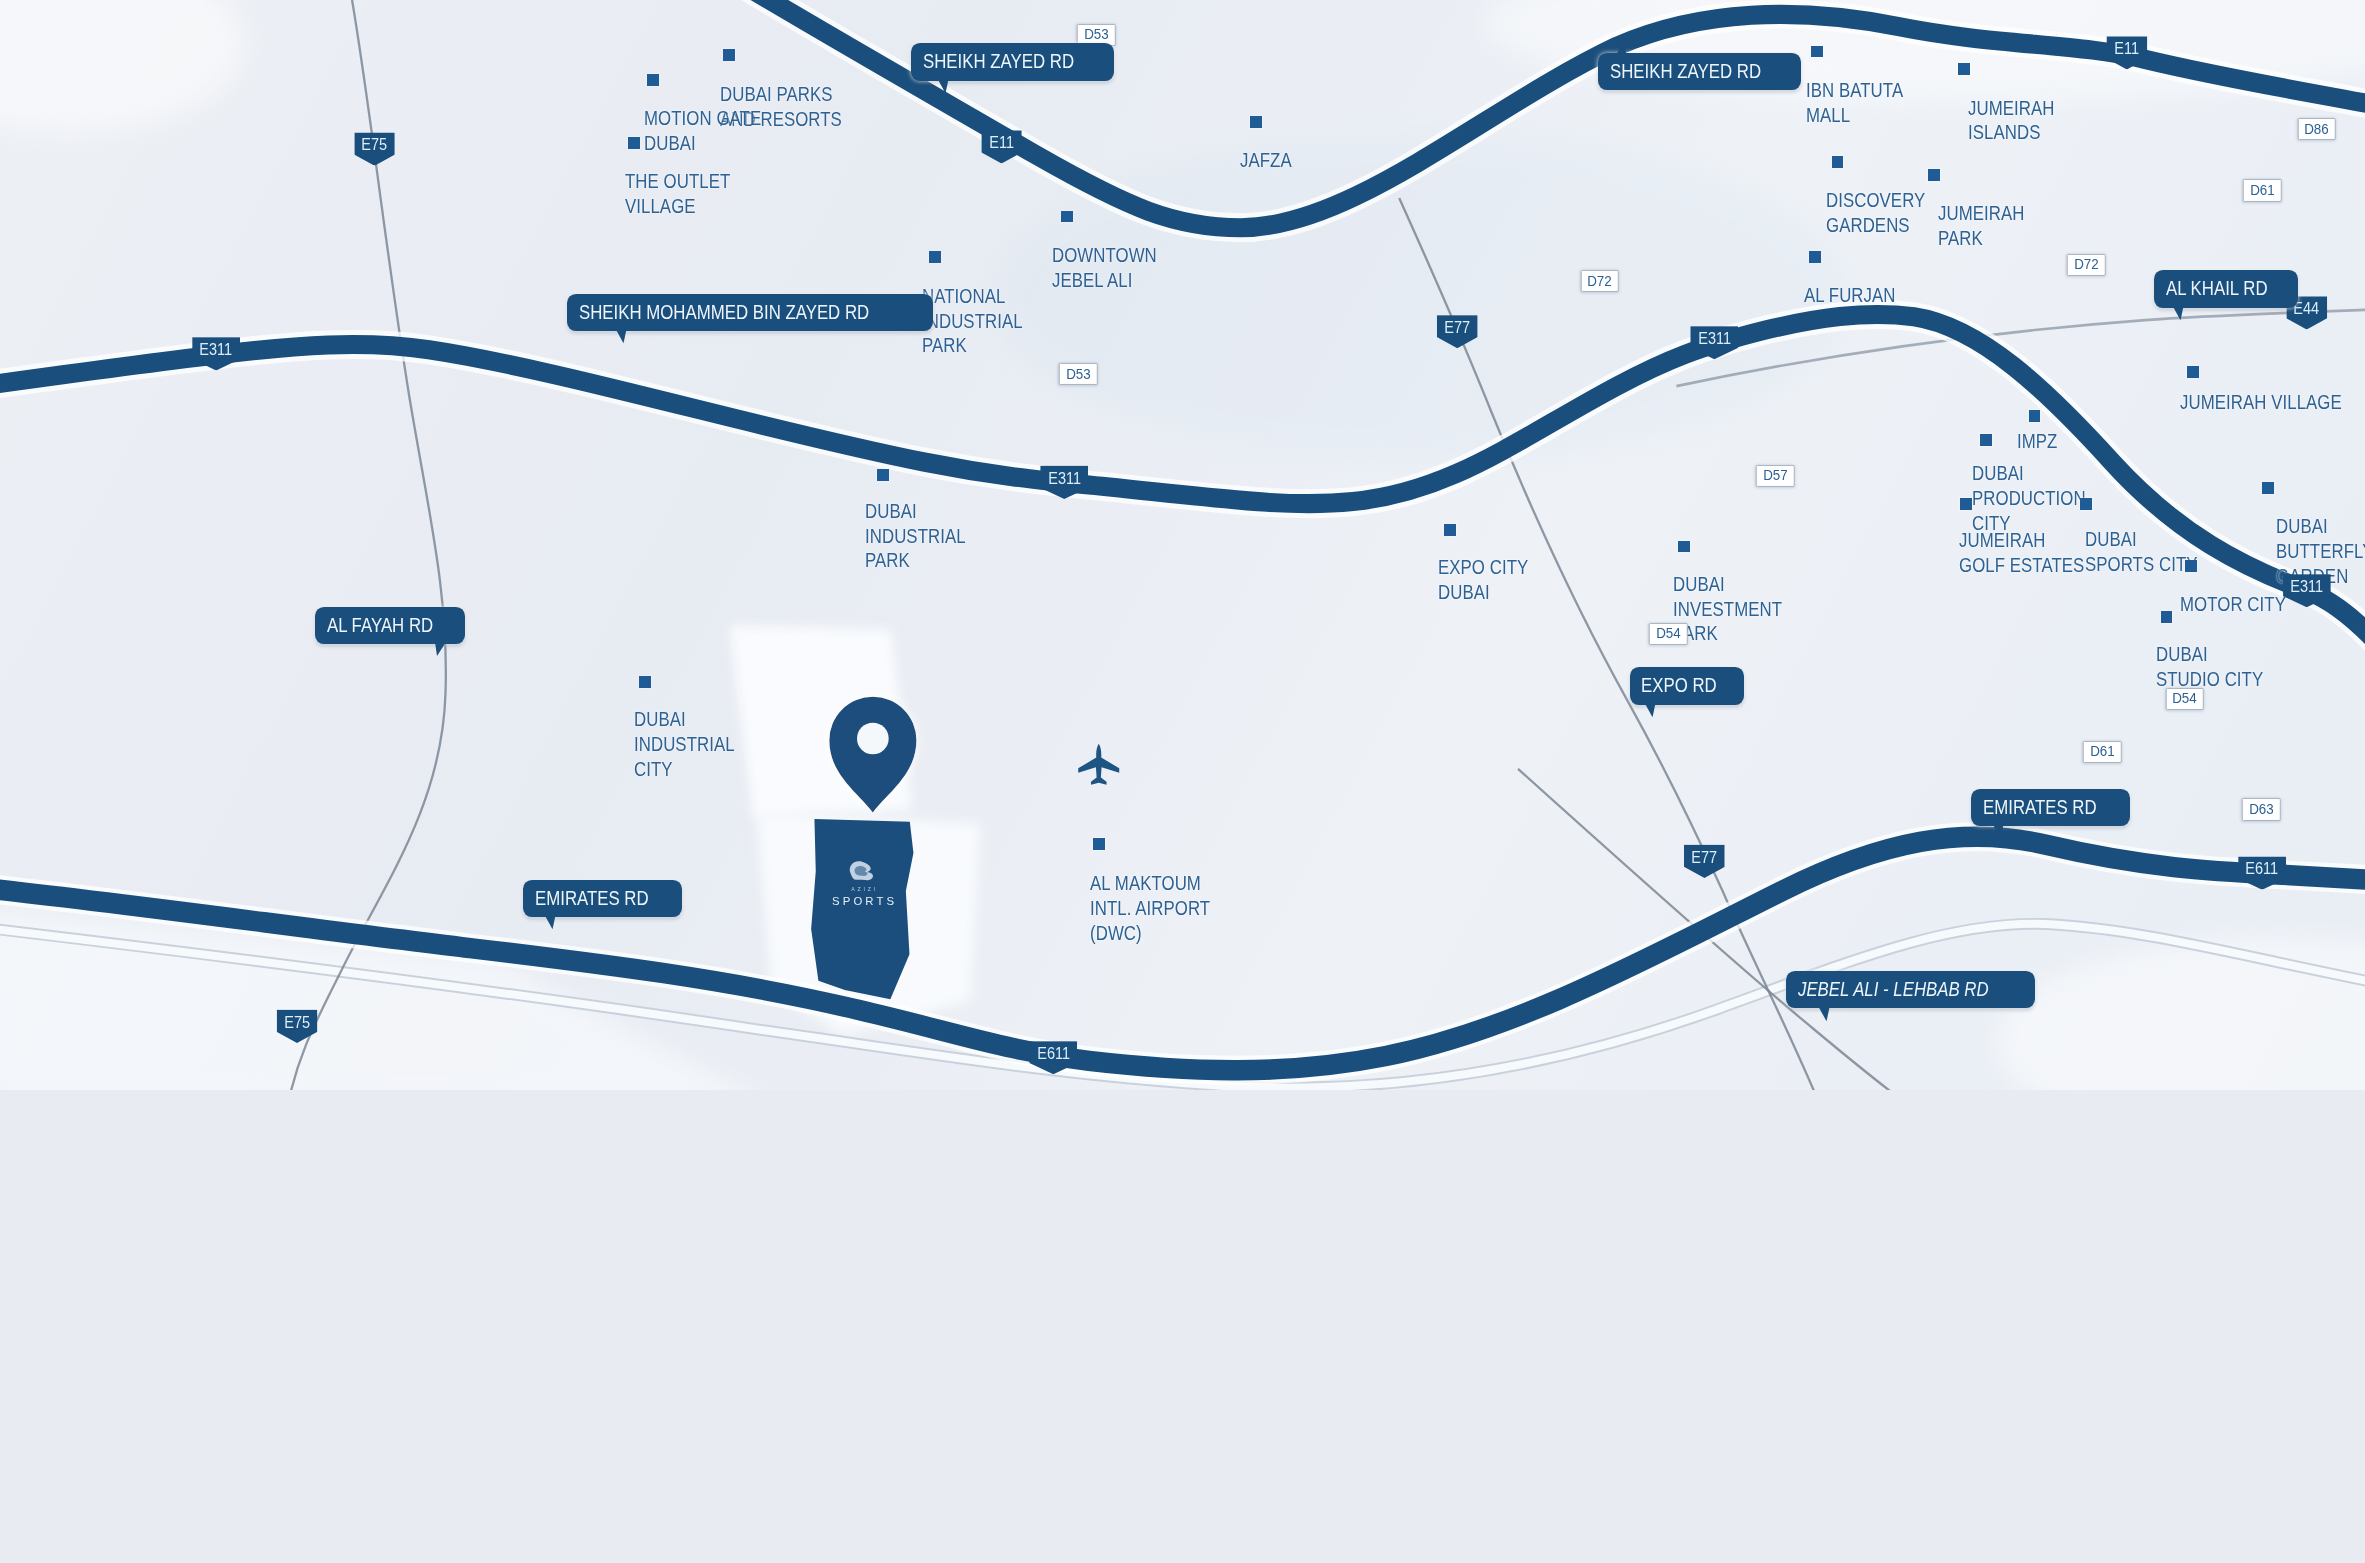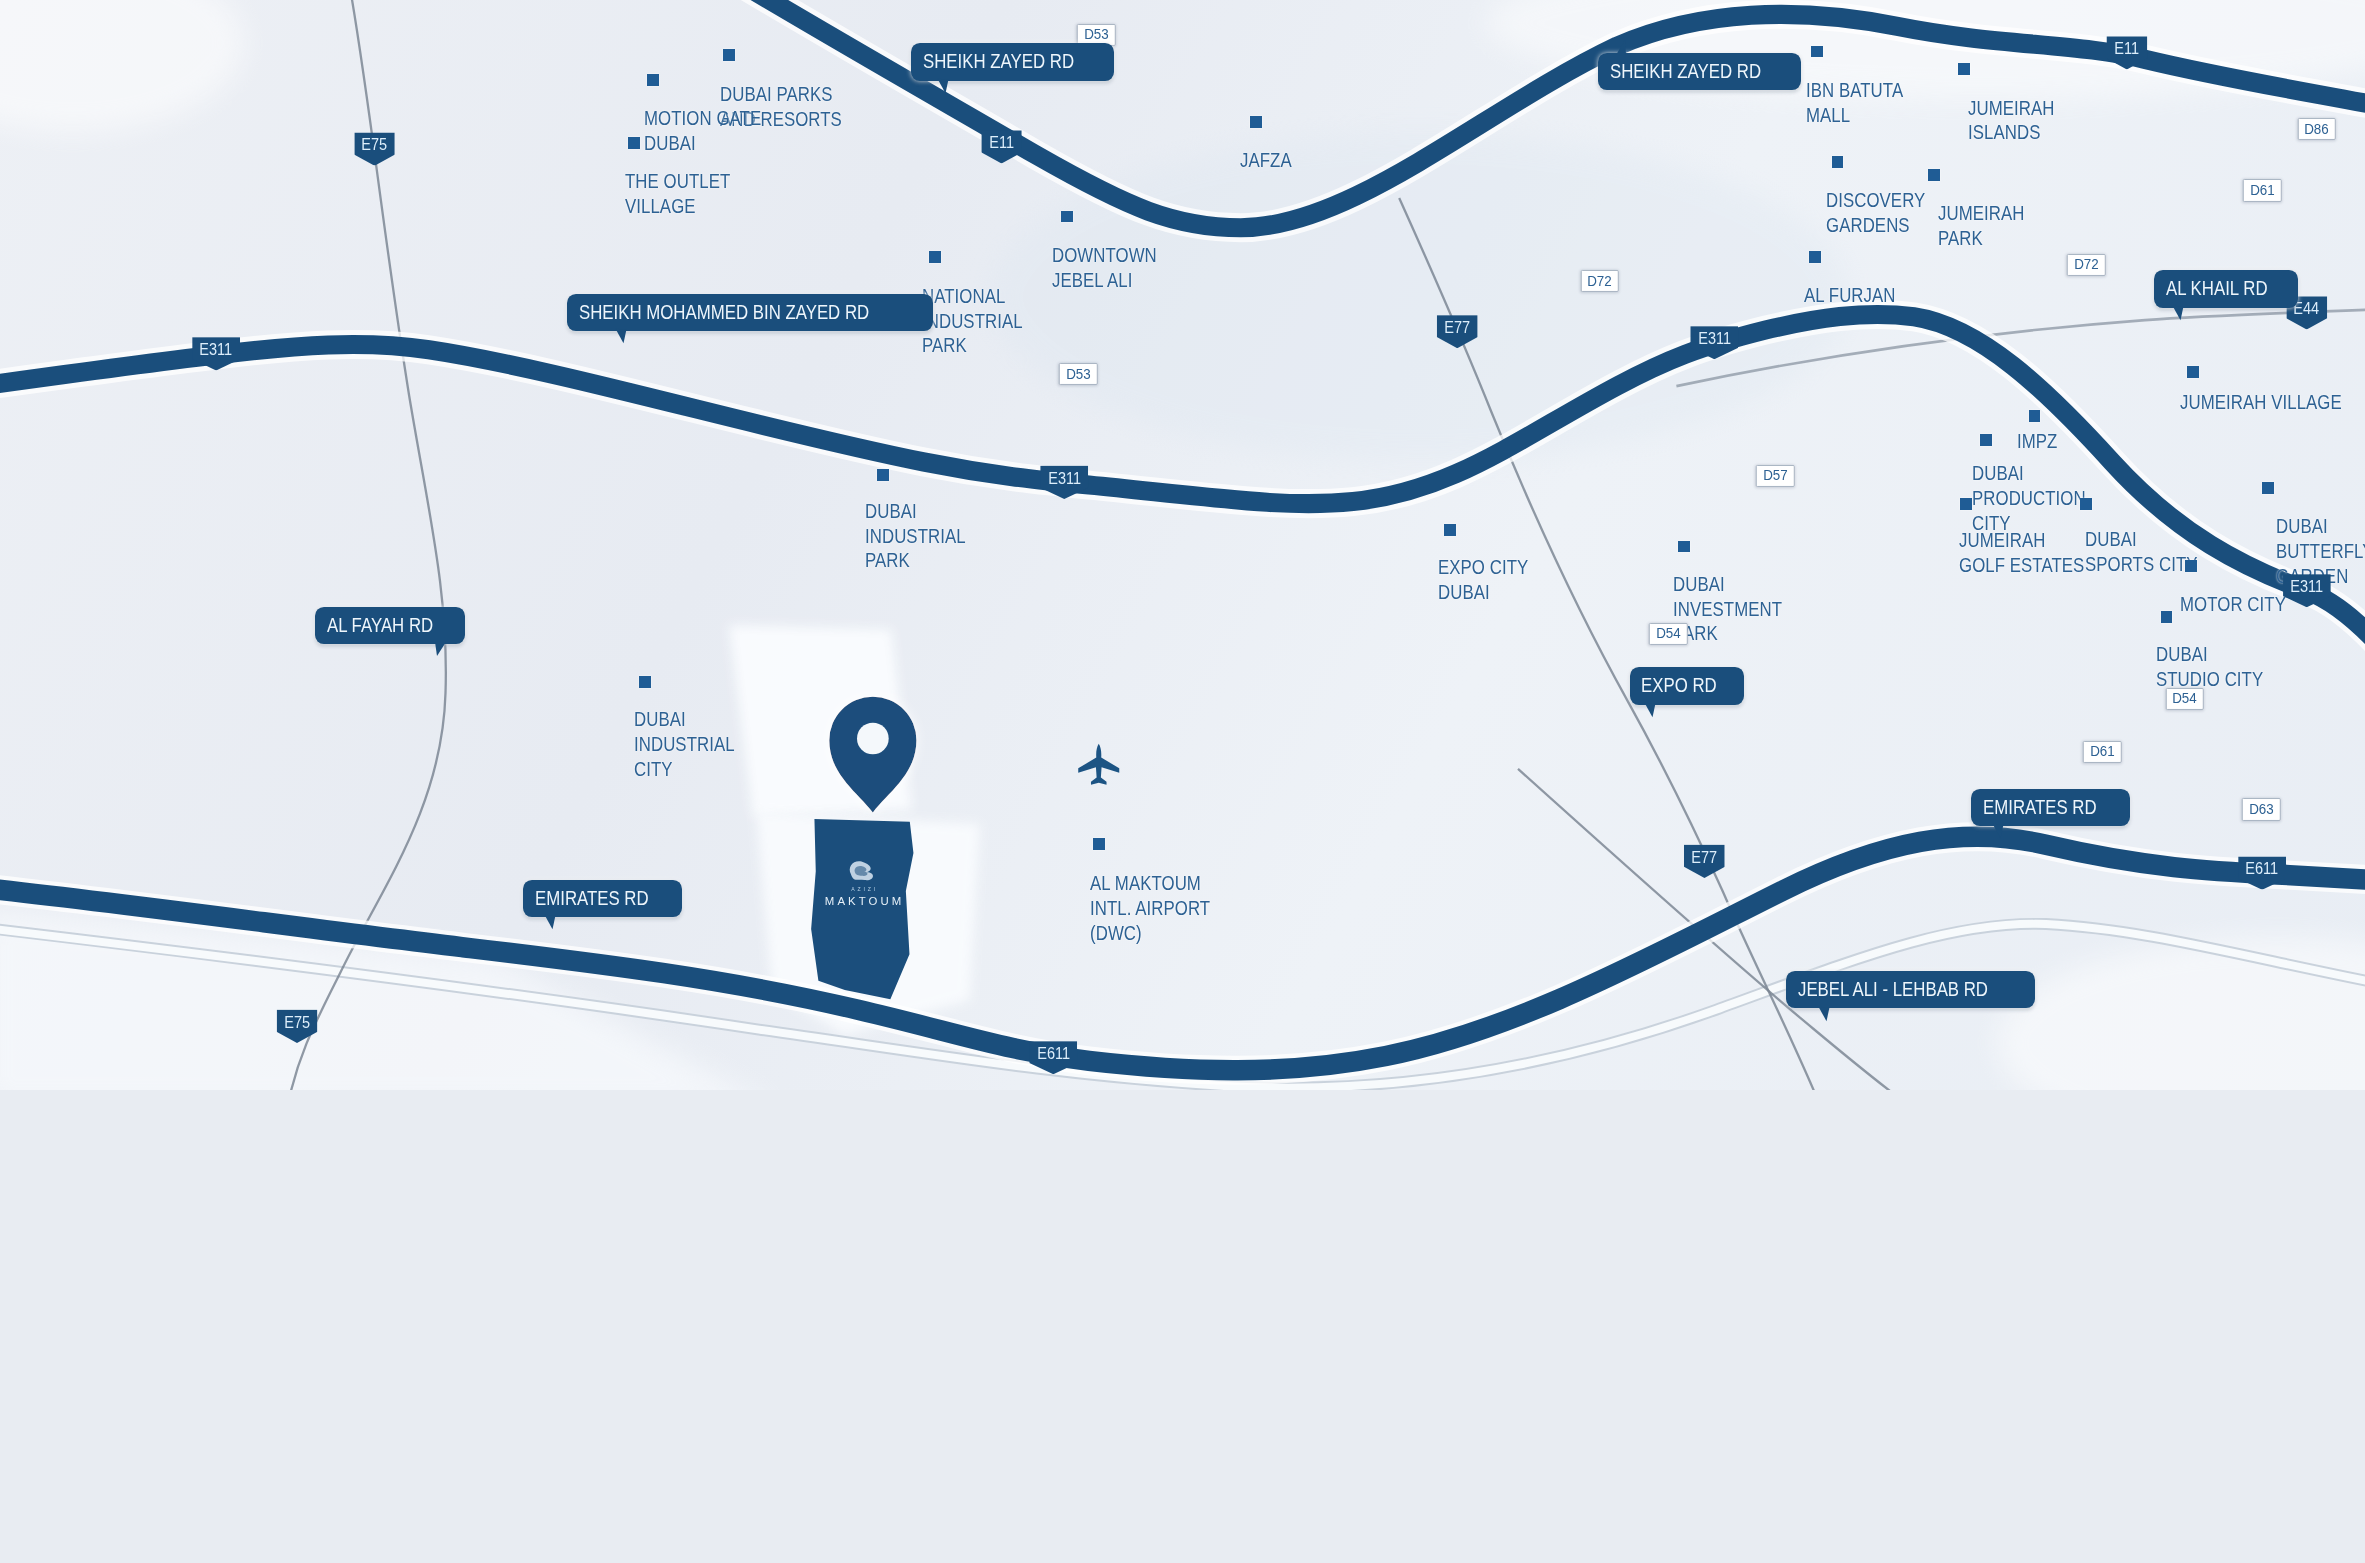--- a/index.html
+++ b/index.html
@@ -311,26 +311,26 @@
     </div>
   <div class="layer" id="badges-layer">
       <div class="badge tail-bl" style="left: 27.6rem; top: 1.3rem;"><span class="cond">SHEIKH ZAYED RD</span></div>
       <div class="badge tail-tl" style="left: 48.43rem; top: 1.6rem;"><span class="cond">SHEIKH ZAYED RD</span></div>
       <div class="badge tail-bl" style="left: 17.18rem; top: 8.9rem;"><span class="cond">SHEIKH MOHAMMED BIN ZAYED RD</span></div>
       <div class="badge tail-bl" style="left: 65.02rem; top: 8.18rem; margin-left: 8px;"><span class="cond">AL KHAIL RD</span></div>
       <div class="badge tail-br" style="left: 9.55rem; top: 18.38rem;"><span class="cond">AL FAYAH RD</span></div>
       <div class="badge tail-bl" style="left: 49.38rem; top: 20.22rem;"><span class="cond">EXPO RD</span></div>
       <div class="badge tail-bl" style="left: 15.85rem; top: 26.66rem;"><span class="cond">EMIRATES RD</span></div>
       <div class="badge tail-bl" style="left: 59.73rem; top: 23.9rem;"><span class="cond">EMIRATES RD</span></div>
-      <div class="badge tail-bl" style="left: 54.12rem; top: 29.42rem;"><span class="cond">JEBEL ALI - LEHBAB RD</span></div>
+      <div class="badge tail-bl" style="left: 54.12rem; top: 29.42rem; font-style: italic;"><span class="cond">JEBEL ALI - LEHBAB RD</span></div>
     </div>
 
   <div class="site-logo">
     <svg class="logo-swirl" viewBox="0 0 120 92">
       <path d="M18 58 C6 36 26 14 50 20 C78 28 88 46 66 52 C94 52 90 80 60 76 C34 72 26 82 18 58 Z" fill="#dce9f4" opacity=".85"></path>
       <path d="M30 52 C26 40 38 30 52 34 C66 38 70 48 58 50 C74 52 70 66 52 63 C40 61 33 61 30 52 Z" fill="#1b4e7c" opacity=".55"></path>
     </svg>
     <span class="logo-azizi">AZIZI</span>
-    <span class="logo-venice">MAKTOUM</span>
+    <span class="logo-venice">SPORTS</span>
   </div>
 
 </div>
 
 
 </body></html>

